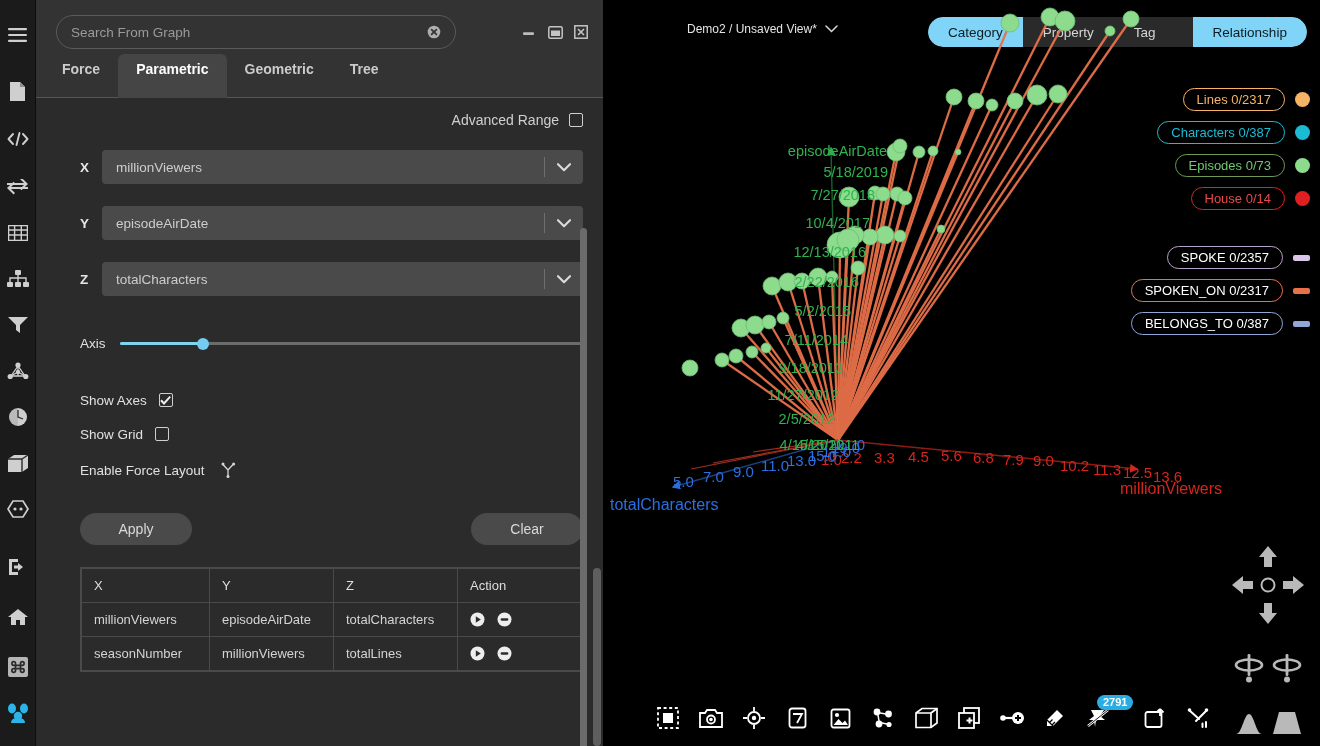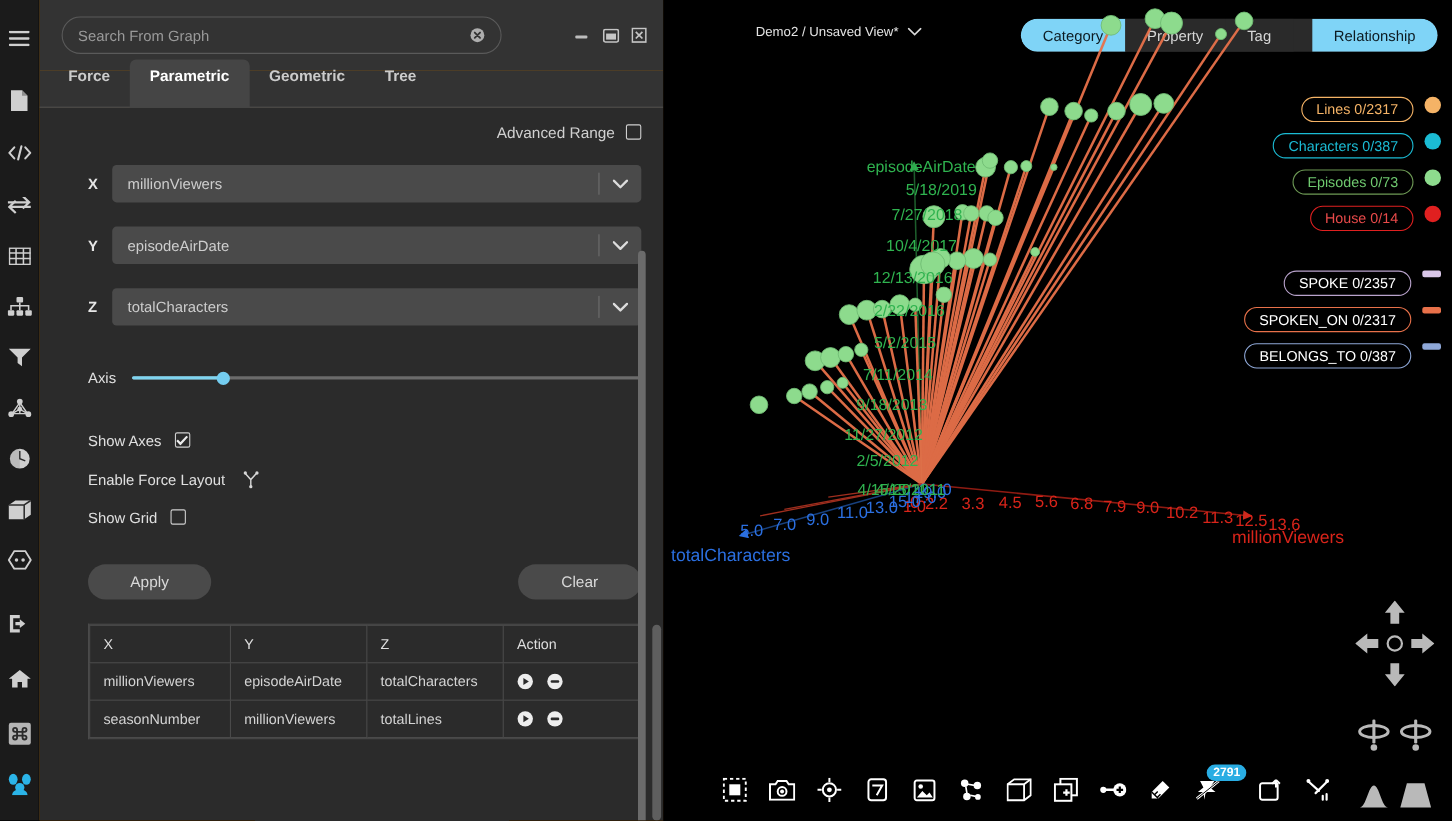--- a/index.html
+++ b/index.html
@@ -20,21 +20,21 @@
   .rail-icon {
     width: 36px; height: 42px; display: flex; align-items: center; justify-content: center;
     color: #c9c9c9; cursor: pointer;
   }
   .rail-icon svg { display: block; }
   .rail-spacer { flex: 1 1 auto; }
 
   
   .panel {
     position: absolute; left: 36px; top: 0; width: 567px; height: 746px;
-    background: #a16207;
+    background: #84cc16;
   }
   .panel-top {
     position: relative; height: 64px; background: #333333;
     display: flex; align-items: center; padding: 0 14px;
   }
   .search-box {
     flex: 1 1 auto; height: 34px; border: 1px solid #5a5a5a; border-radius: 17px;
     background: #333333; display: flex; align-items: center; padding: 0 14px;
     max-width: 400px; margin-left: 6px;
   }
@@ -156,21 +156,21 @@
     padding: 0 20px; display: flex; align-items: center; font-size: 13.5px;
     color: #d6d6d6; cursor: pointer; background: #2a2a2a;
   }
   .seg-item.active { background: #7fd4f7; color: #0d1b22; margin-left: 17px; }
   .seg-item:first-child { border-radius: 15px 0 0 15px; }
   .seg-item:last-child { border-radius: 0 15px 15px 0; }
 
   
   .legend { position: absolute; right: 10px; top: 88px; width: 185px; }
   .legend-row {
-    display: flex; justify-content: flex-end; gap: 10px;
+    display: flex; align-items: center; justify-content: flex-end; gap: 10px;
     margin-bottom: 10px; height: 23px;
   }
   .chip {
     border: 1.4px solid; border-radius: 12px; padding: 2px 13px;
     font-size: 13px; line-height: 17px; cursor: pointer; white-space: nowrap;
     background: #000;
   }
   .dot { width: 15px; height: 15px; border-radius: 50%; flex: 0 0 auto; }
   .bar { width: 17px; height: 6px; border-radius: 2px; flex: 0 0 auto; }
   .legend-gap { height: 26px; }
@@ -434,40 +434,40 @@
 
       <div class="opt-row o1">
         <span class="opt-label">Show Axes</span>
         <span class="chk on">
           <svg width="11" height="9" viewBox="0 0 11 9">
               <path d="M1 4.3l3 3.2 6.2-6.8" fill="none" stroke="#ececec" stroke-width="2"></path>
             </svg>
         </span>
       </div>
 
+      <div class="opt-row o2">
+        <span class="opt-label">Show Grid</span>
+        <span class="chk">
+          
+        </span>
+      </div>
+
       <div class="opt-row o3">
         <span class="opt-label">Enable Force Layout</span>
         <span class="force-icon" style="margin-left:4px">
           <svg width="15" height="16" viewBox="0 0 15 16">
               <g stroke="#d6d6d6" stroke-width="1.3" fill="none">
                 <path d="M2 2.5l5 5.5 5-5.5M7 8v6"></path>
               </g>
               <g fill="#d6d6d6">
                 <circle cx="2" cy="2" r="1.5"></circle>
                 <circle cx="12.6" cy="2" r="1.5"></circle>
                 <circle cx="7" cy="14.5" r="1.5"></circle>
               </g>
             </svg>
-        </span>
-      </div>
-
-      <div class="opt-row o2">
-        <span class="opt-label">Show Grid</span>
-        <span class="chk">
-          
         </span>
       </div>
 
       <div class="btn-row">
         <button class="btn">Apply</button>
         <button class="btn clear">Clear</button>
       </div>
 
       <div class="tbl-wrap">
         <table class="combos">

